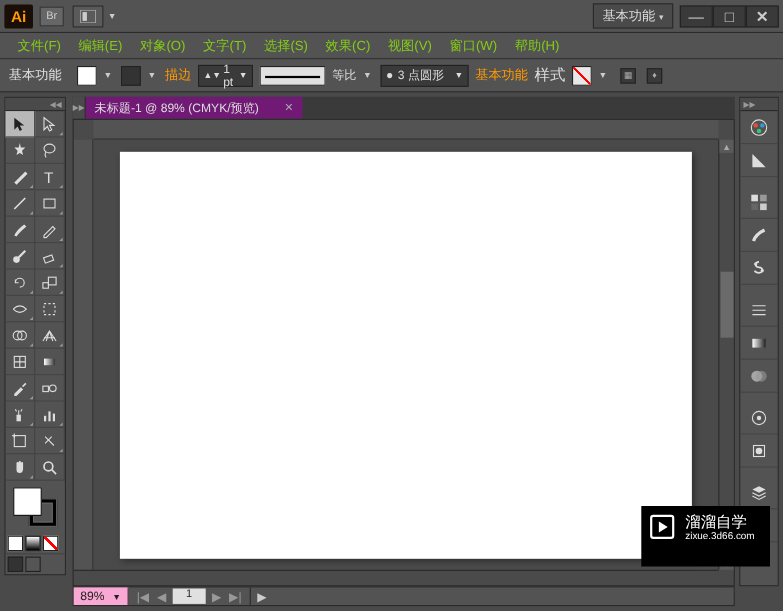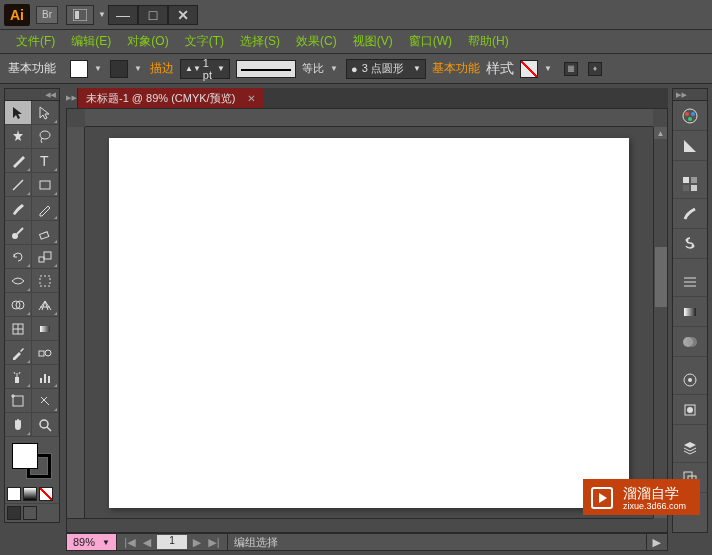--- a/index.html
+++ b/index.html
@@ -47,21 +47,21 @@
 .fg-bg { position: relative; width: 40px; height: 36px; margin: 2px auto; }
 .fg { position: absolute; width: 26px; height: 26px; background: #fff; border: 1px solid #000; top: 0; left: 0; z-index: 2; }
 .bg { position: absolute; width: 26px; height: 26px; background: #000; border: 1px solid #666; bottom: 0; right: 0; }
 .bg::after { content: ""; position: absolute; inset: 3px; border: 1px solid #666; background: #535353; }
 .mini-swatch-row { display: flex; padding: 2px; gap: 2px; }
 .mini-swatch { width: 14px; height: 14px; border: 1px solid #222; }
 
 
 .tab-area { position: absolute; left: 66px; right: 44px; top: 88px; height: 20px; background: #3a3a3a; display: flex; }
 .tab-dock { width: 12px; background: #4a4a4a; border-right: 1px solid #2a2a2a; display: flex; align-items: center; justify-content: center; color: #999; font-size: 7px; }
-.doc-tab { background: #7f1d1d; color: #ddd; font-size: 11px; padding: 2px 8px; display: flex; align-items: center; gap: 12px; }
+.doc-tab { background: #701a75; color: #ddd; font-size: 11px; padding: 2px 8px; display: flex; align-items: center; gap: 23px; }
 .doc-tab .close-x { font-size: 10px; color: #aaa; }
 
 
 .canvas-wrap { position: absolute; left: 66px; right: 44px; top: 108px; bottom: 22px; background: #4a4a4a; border: 1px solid #2a2a2a; overflow: hidden; }
 .ruler-h { position: absolute; top: 0; left: 18px; right: 14px; height: 18px; background: #535353; border-bottom: 1px solid #2a2a2a; }
 .ruler-v { position: absolute; top: 18px; left: 0; width: 18px; bottom: 14px; background: #535353; border-right: 1px solid #2a2a2a; }
 .canvas-inner { position: absolute; left: 18px; top: 18px; right: 14px; bottom: 14px; background: #4a4a4a; display: flex; align-items: center; justify-content: center; }
 .artboard { width: 520px; height: 370px; background: #fff; box-shadow: 2px 2px 6px rgba(0,0,0,0.4); }
 .scroll-v { position: absolute; right: 0; top: 18px; bottom: 14px; width: 14px; background: #4a4a4a; border-left: 1px solid #2a2a2a; }
 .scroll-v .arrow { height: 12px; background: #5a5a5a; color: #aaa; font-size: 8px; display: flex; align-items: center; justify-content: center; }
@@ -77,38 +77,42 @@
 
 
 .status-bar { position: absolute; left: 66px; right: 44px; bottom: 4px; height: 18px; background: #535353; border: 1px solid #2a2a2a; display: flex; align-items: center; font-size: 11px; color: #ccc; }
 .status-seg { padding: 0 6px; border-right: 1px solid #2a2a2a; height: 100%; display: flex; align-items: center; gap: 3px; }
 .status-seg.zoom { background: #f9a8d4; color: #222; }
 .nav-btn { width: 14px; color: #999; text-align: center; }
 .page-input { width: 30px; height: 14px; background: #e0e0e0; color: #222; text-align: center; font-size: 10px; }
 .status-center { flex: 1; text-align: center; }
 
 
-.watermark { position: absolute; right: 12px; bottom: 40px; background: #c2410c; color: #fff; font-size: 14px; padding: 6px 14px 4px 40px; display: flex; align-items: center; gap: 6px; }
+.watermark { position: absolute; right: 12px; bottom: 40px; background: #000000; color: #fff; font-size: 14px; padding: 6px 14px 23px 40px; display: flex; align-items: center; gap: 6px; }
 .watermark .play { position: absolute; left: 8px; width: 22px; height: 22px; border: 2px solid #fff; border-radius: 3px; display: flex; align-items: center; justify-content: center; }
 .watermark .play::after { content: ""; border-left: 8px solid #fff; border-top: 5px solid transparent; border-bottom: 5px solid transparent; margin-left: 2px; }
 .watermark .sub { font-size: 9px; display: block; margin-top: -2px; }
 </style>
 </head>
 <body>
 
 <div class="title-bar">
   <div class="ai-logo">Ai</div>
   <div class="br-badge">Br</div>
   <div class="layout-btn">
     <svg viewBox="0 0 14 12">
         <rect x="0" y="0" width="14" height="12" fill="none" stroke="#ccc"></rect>
         <rect x="2" y="2" width="4" height="8" fill="#ccc"></rect>
       </svg>
   </div>
   <span class="dd-arrow">▼</span>
+  <div class="workspace-label">
+    <span>基本功能</span>
+    <span class="dd-arrow"> ▾</span>
+  </div>
   <div class="win-controls">
     <div class="win-btn">—</div>
     <div class="win-btn">□</div>
     <div class="win-btn close">✕</div>
   </div>
 </div>
 
 <div class="menu-bar">
   <div class="menu-item">文件(F)</div>
   <div class="menu-item">编辑(E)</div>
@@ -470,21 +474,20 @@
       <span>89%</span>
       <span style="font-size:8px;margin-left:4px">▼</span>
     </div>
   <div class="status-seg">
     <span class="nav-btn">|◀</span>
     <span class="nav-btn">◀</span>
     <span class="page-input">1</span>
     <span class="nav-btn">▶</span>
     <span class="nav-btn">▶|</span>
   </div>
-  <div class="status-seg status-center">编组选择</div>
   <div class="status-seg" style="border:none">▶</div>
 </div>
 
 <div class="watermark">
   <div class="play"></div>
   <div>
     <span>溜溜自学</span>
     <span class="sub">zixue.3d66.com</span>
   </div>
 </div>

